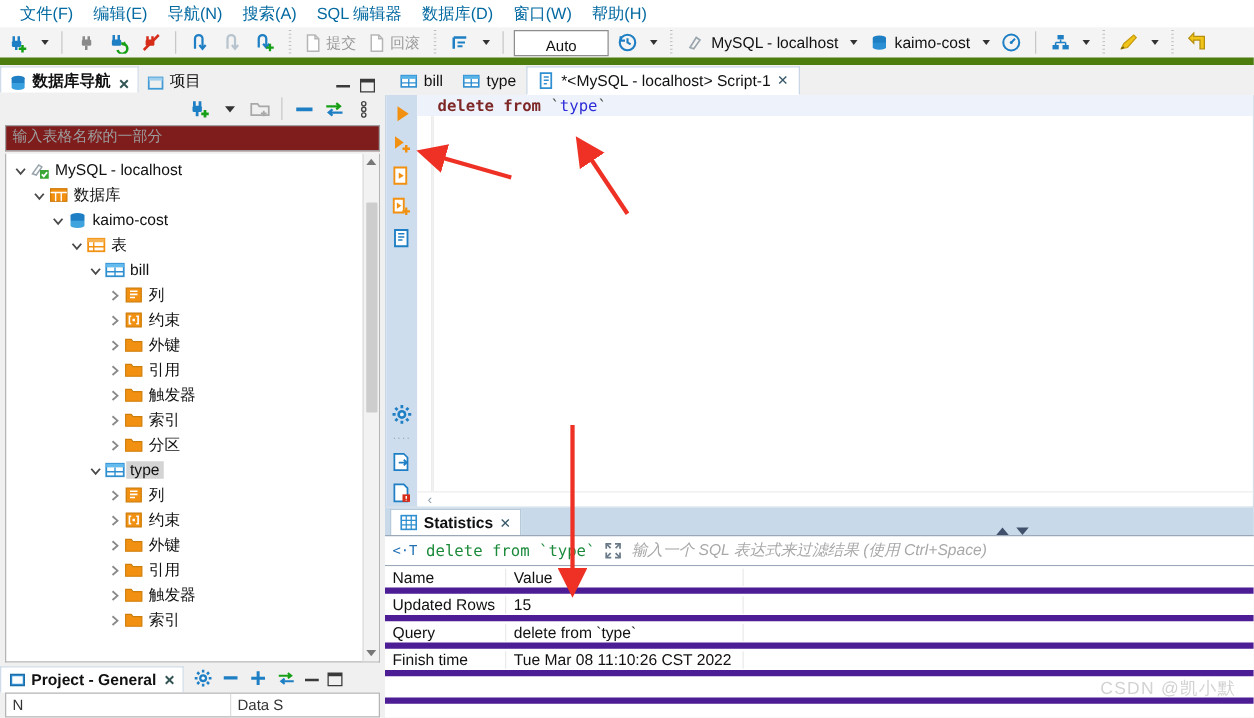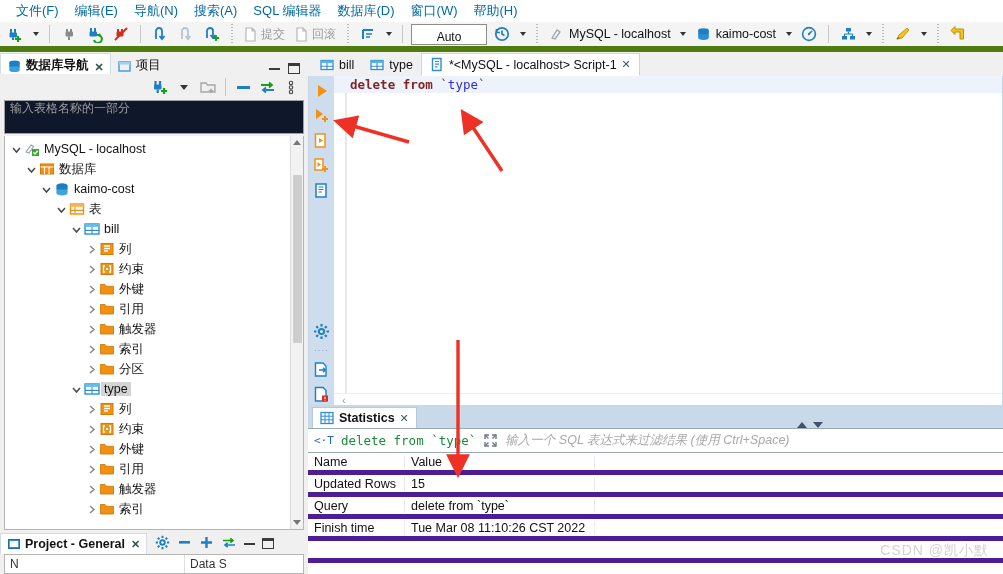--- a/index.html
+++ b/index.html
@@ -72,22 +72,22 @@
   .vtab-winbtns { margin-left:auto; display:flex; gap:8px; padding-right:8px; align-items:center; }
   .minbtn { width:11px; height:3px; border-bottom:2px solid #3a3a3a; }
   .maxbtn { width:12px; height:11px; border:1.5px solid #3a3a3a; border-top-width:3px; }
 
   .nav-toolbar {
     height:26px; flex:0 0 26px; background:#f0f0f0; display:flex; align-items:center;
     justify-content:flex-end; gap:2px; padding-right:6px;
   }
   .nv-btn { width:22px; height:22px; display:flex; align-items:center; justify-content:center; }
   .filterbox {
-    margin:0 4px 2px 4px; height:21px; background:#0f172a; border:1px solid #a0a0a0;
-    display:flex; align-items:flex-end; padding:16px 5px; color:#9d9d9d; font-size:12px;
+    margin:0 4px 2px 4px; height:21px; background:#7f1d1d; border:1px solid #a0a0a0;
+    display:flex; align-items:flex-start; padding:0 5px; color:#9d9d9d; font-size:12px;
   }
   .treewrap { flex:1 1 auto; background:#fff; border:1px solid #b5b5b5; border-top:none;
               margin:0 4px 0 4px; display:flex; min-height:0; position:relative; }
   .tree { flex:1 1 auto; overflow:hidden; padding-top:3px; }
   .trow { height:20px; display:flex; align-items:center; font-size:12.5px; white-space:nowrap; }
   .trow .lbl { padding:0 3px; }
   .trow.sel .lbl { background:#d4d4d4; }
   .twist { width:14px; flex:0 0 14px; display:flex; align-items:center; justify-content:center; }
   .twist svg { display:block; }
   .ticon { width:18px; flex:0 0 18px; display:flex; align-items:center; justify-content:center; }

